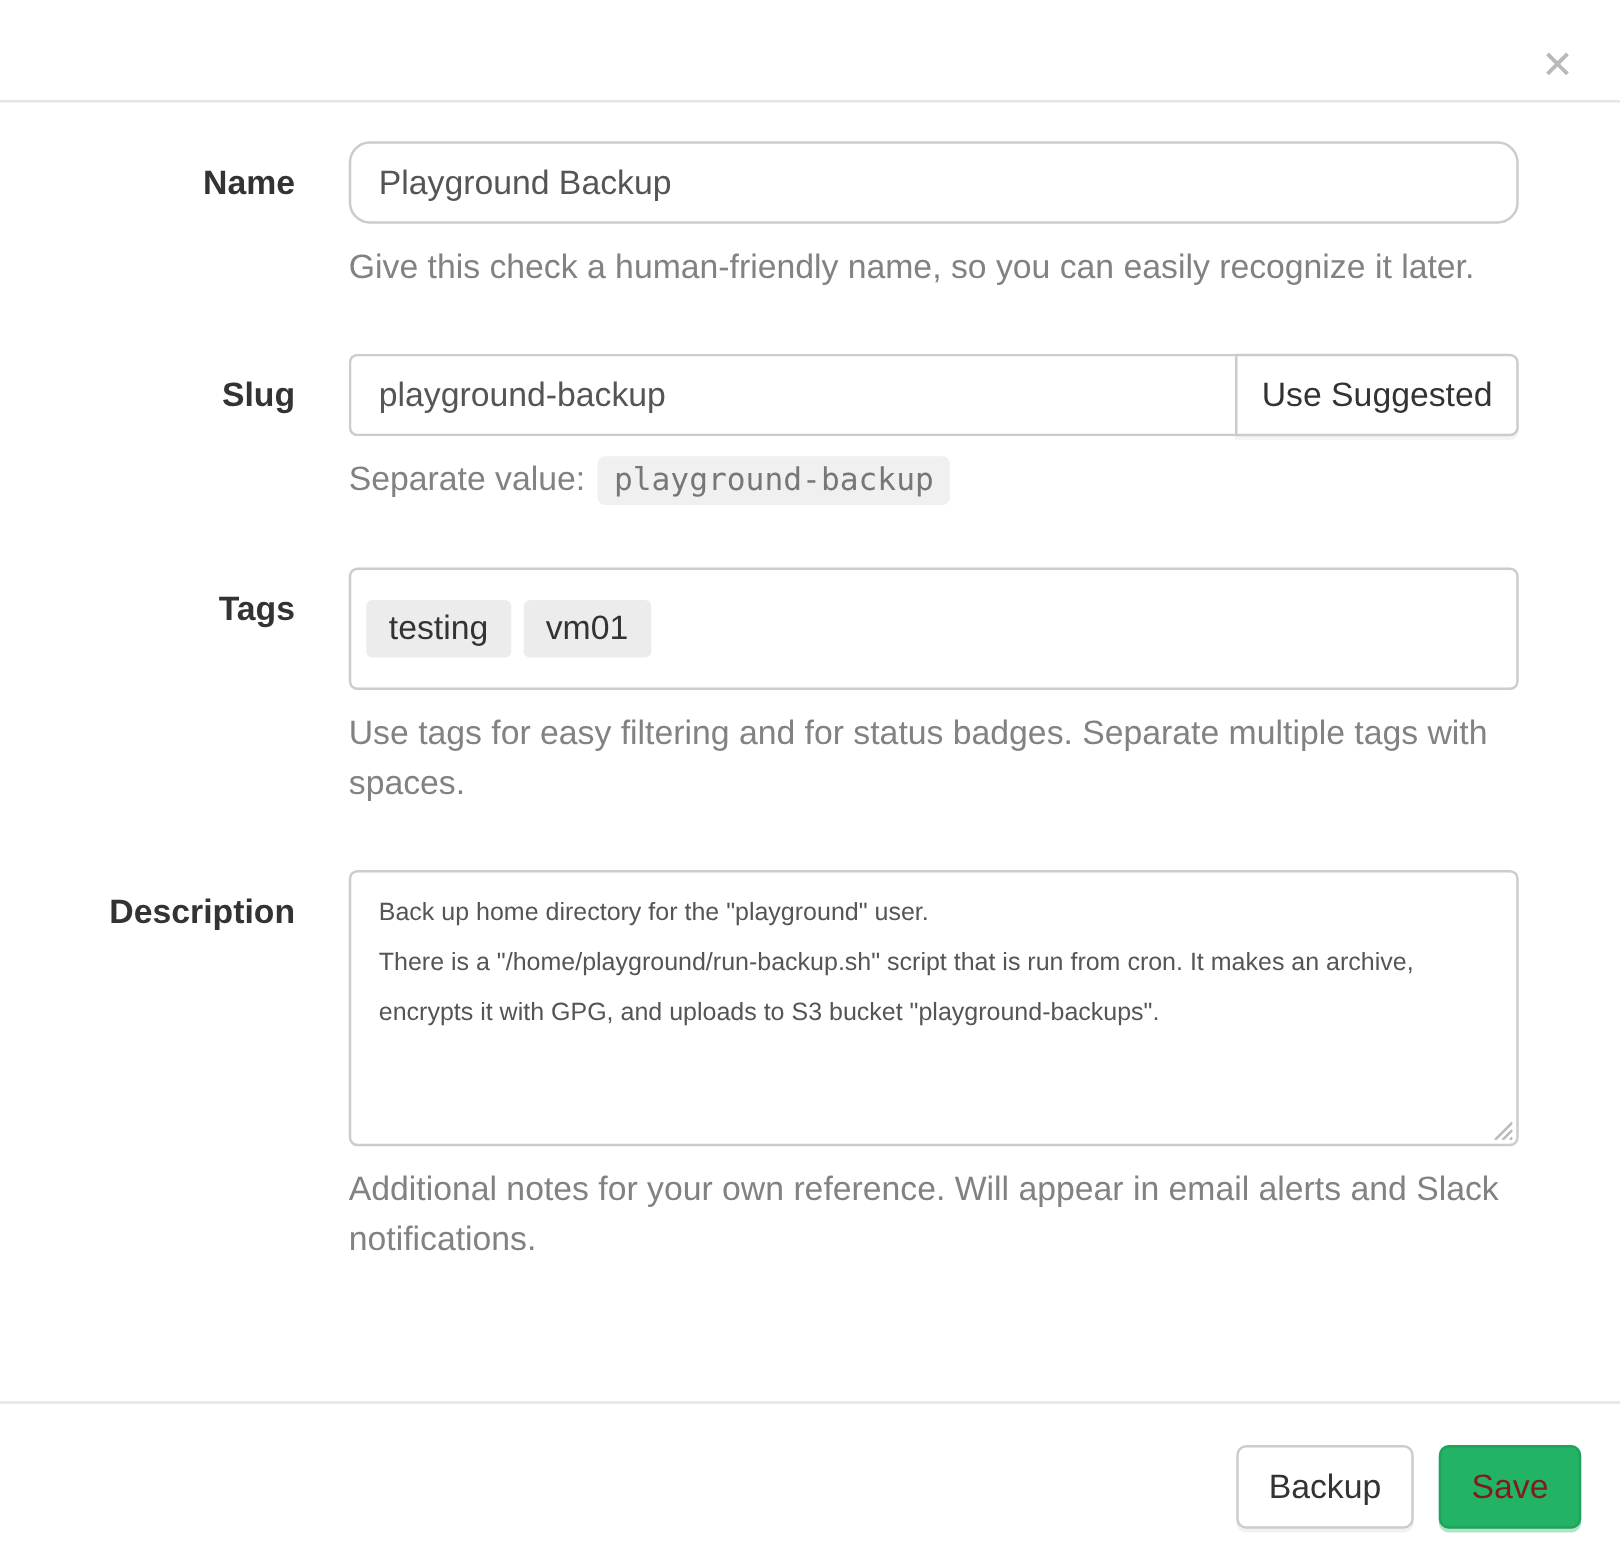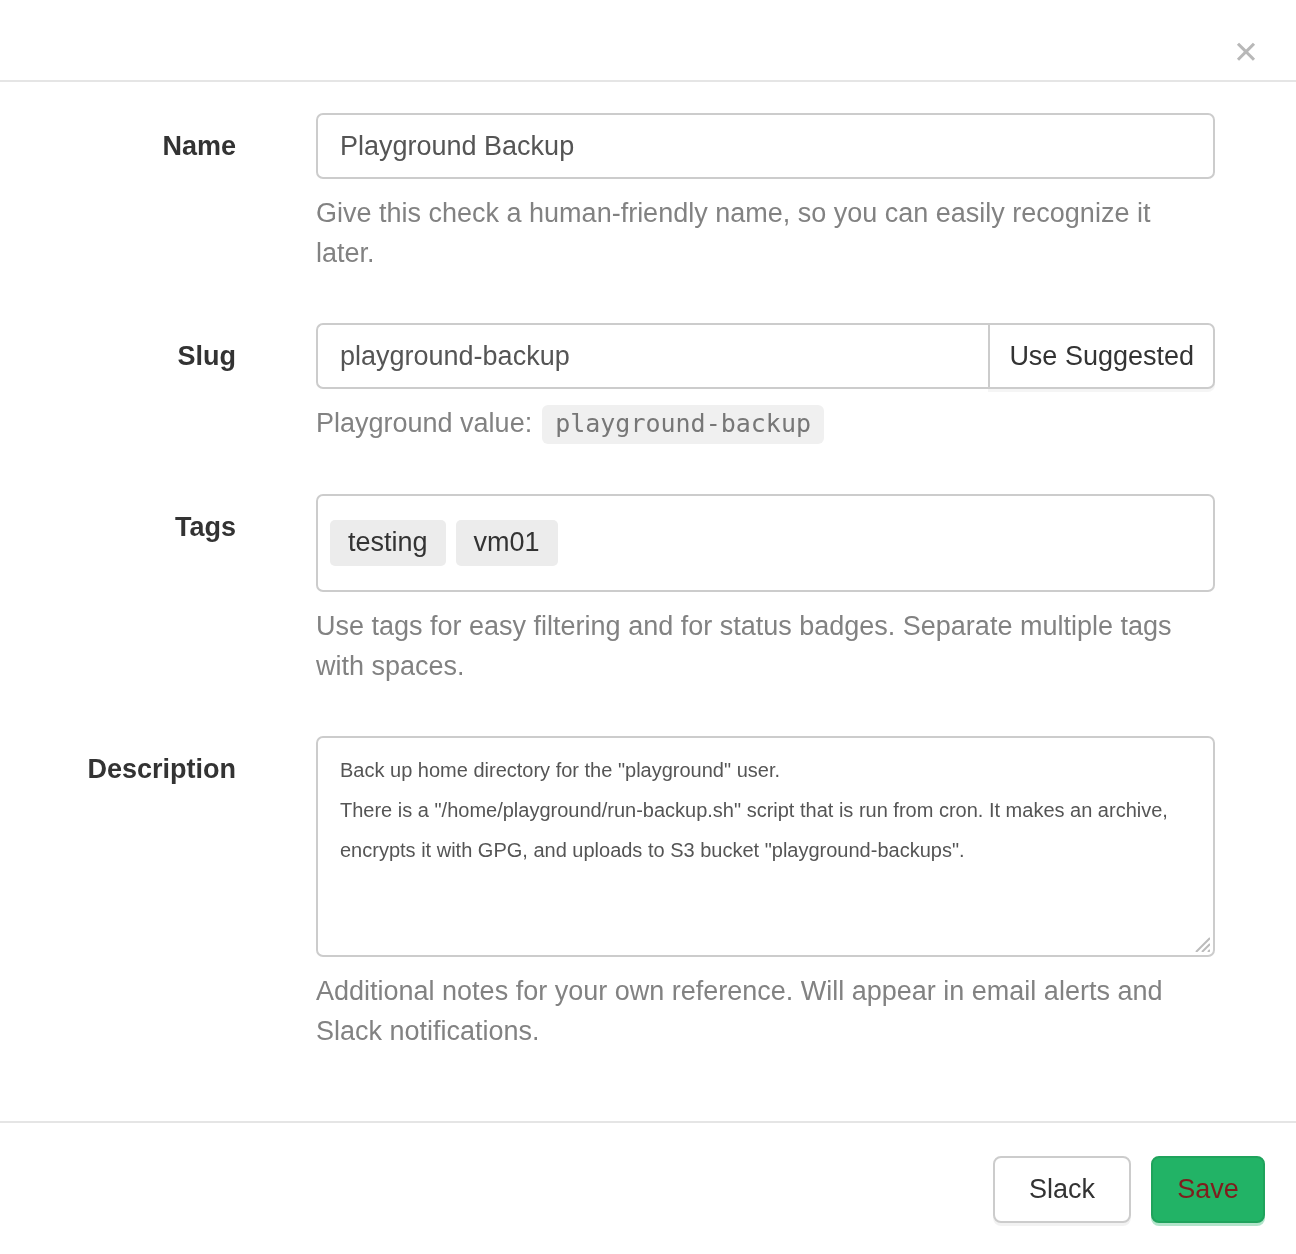--- a/index.html
+++ b/index.html
@@ -29,35 +29,35 @@
     background: none; border: none;
     font-size: 31px; font-weight: 700;
     color: #b8b8b8;
     cursor: pointer;
     line-height: 44px; text-align: center;
     font-family: "DejaVu Sans", sans-serif;
   }
 
   
   .modal-body { padding: 31px 81px 32px 33px; flex: 1 1 auto; }
-  .form-group { display: flex; margin-bottom: 50px; gap: 37px; }
+  .form-group { display: flex; margin-bottom: 50px; }
   .form-group:last-child { margin-bottom: 16px; }
   .label-col {
     flex: 0 0 203px;
     text-align: right;
     padding-top: 14px;
   }
   .label-col label { font-size: 27px; font-weight: 700; color: #333; line-height: 38px; }
   .control-col { flex: 1 1 auto; margin-left: 43px; min-width: 0; }
 
   .text-input {
     width: 100%;
     height: 66px;
     border: 2px solid #cccccc;
-    border-radius: 7px;
+    border-radius: 17px;
     padding: 0 22px;
     font-size: 27px;
     font-family: "Liberation Sans", sans-serif;
     color: #555555;
     background: #ffffff;
     outline: none;
   }
 
   .help-block {
     margin-top: 14px;
@@ -205,21 +205,21 @@
     <div class="form-group">
       <div class="label-col">
         <label>Slug</label>
       </div>
       <div class="control-col">
         <div class="input-group">
           <input class="text-input" type="text" value="playground-backup" style="">
           <button class="addon-btn">Use Suggested</button>
         </div>
         <div class="suggested-line">
-          <span>Playground value:</span><code class="code-chip">playground-backup</code>
+          <span>Separate value:</span><code class="code-chip">playground-backup</code>
         </div>
       </div>
     </div>
 
     <div class="form-group">
       <div class="label-col">
         <label>Tags</label>
       </div>
       <div class="control-col">
         <div class="tags-box">
@@ -244,17 +244,17 @@
             <line x1="15" y1="17" x2="17" y2="15" stroke="#bbbbbb" stroke-width="2"></line>
           </svg>
         </div>
         <div class="help-block">Additional notes for your own reference. Will appear in email alerts and Slack notifications.</div>
       </div>
     </div>
 
   </div>
 
   <div class="modal-footer">
-    <button class="btn btn-cancel">Slack</button>
+    <button class="btn btn-cancel">Backup</button>
     <button class="btn btn-save">Save</button>
   </div>
 
 </div>
 
 </body></html>

